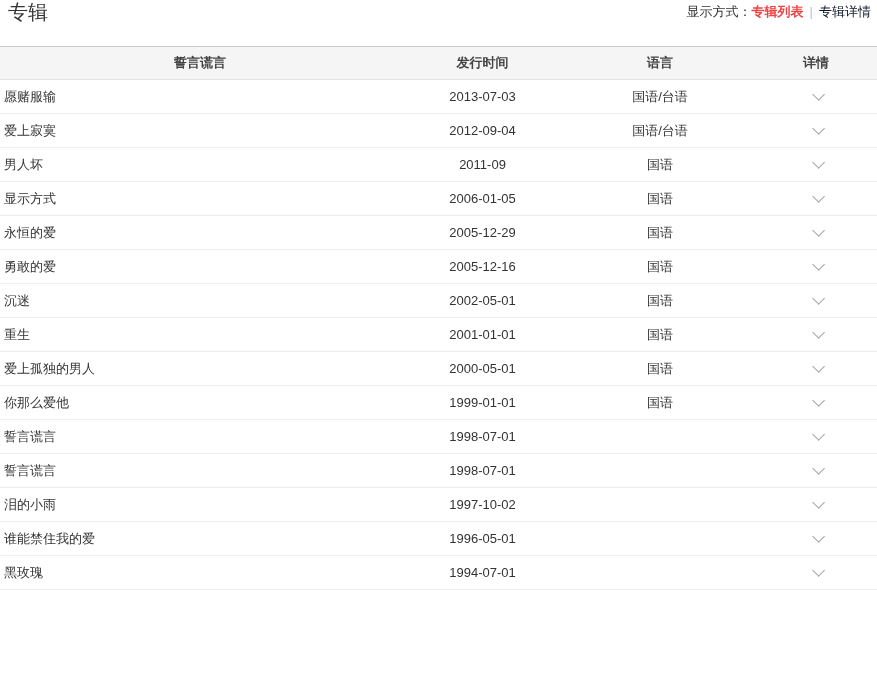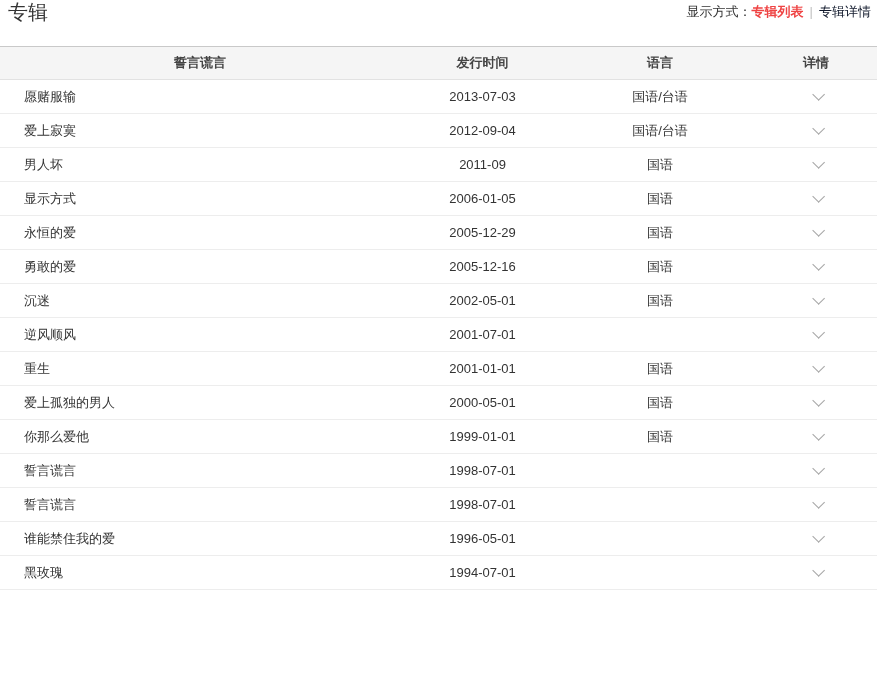--- a/index.html
+++ b/index.html
@@ -71,21 +71,21 @@
   }
   table.album-table td {
     color: #333;
     padding: 0;
     text-align: center;
     white-space: nowrap;
     overflow: hidden;
   }
   table.album-table td.cell-name {
     text-align: left;
-    padding-left: 24px;
+    padding-left: 4px;
   }
   .chevron {
     display: inline-block;
     width: 9px;
     height: 9px;
     border-right: 1px solid #a6a6a6;
     border-bottom: 1px solid #a6a6a6;
     transform: rotate(45deg) translateY(-3px);
     cursor: pointer;
   }
@@ -166,28 +166,20 @@
   </tr>
       <tr>
     <td class="cell-name">沉迷</td>
     <td>2002-05-01</td>
     <td>国语</td>
     <td>
       <span class="chevron"></span>
     </td>
   </tr>
       <tr>
-    <td class="cell-name">逆风顺风</td>
-    <td>2001-07-01</td>
-    <td></td>
-    <td>
-      <span class="chevron"></span>
-    </td>
-  </tr>
-      <tr>
     <td class="cell-name">重生</td>
     <td>2001-01-01</td>
     <td>国语</td>
     <td>
       <span class="chevron"></span>
     </td>
   </tr>
       <tr>
     <td class="cell-name">爱上孤独的男人</td>
     <td>2000-05-01</td>
@@ -208,20 +200,28 @@
     <td class="cell-name">誓言谎言</td>
     <td>1998-07-01</td>
     <td></td>
     <td>
       <span class="chevron"></span>
     </td>
   </tr>
       <tr>
     <td class="cell-name">誓言谎言</td>
     <td>1998-07-01</td>
+    <td></td>
+    <td>
+      <span class="chevron"></span>
+    </td>
+  </tr>
+      <tr>
+    <td class="cell-name">泪的小雨</td>
+    <td>1997-10-02</td>
     <td></td>
     <td>
       <span class="chevron"></span>
     </td>
   </tr>
       <tr>
     <td class="cell-name">谁能禁住我的爱</td>
     <td>1996-05-01</td>
     <td></td>
     <td>

